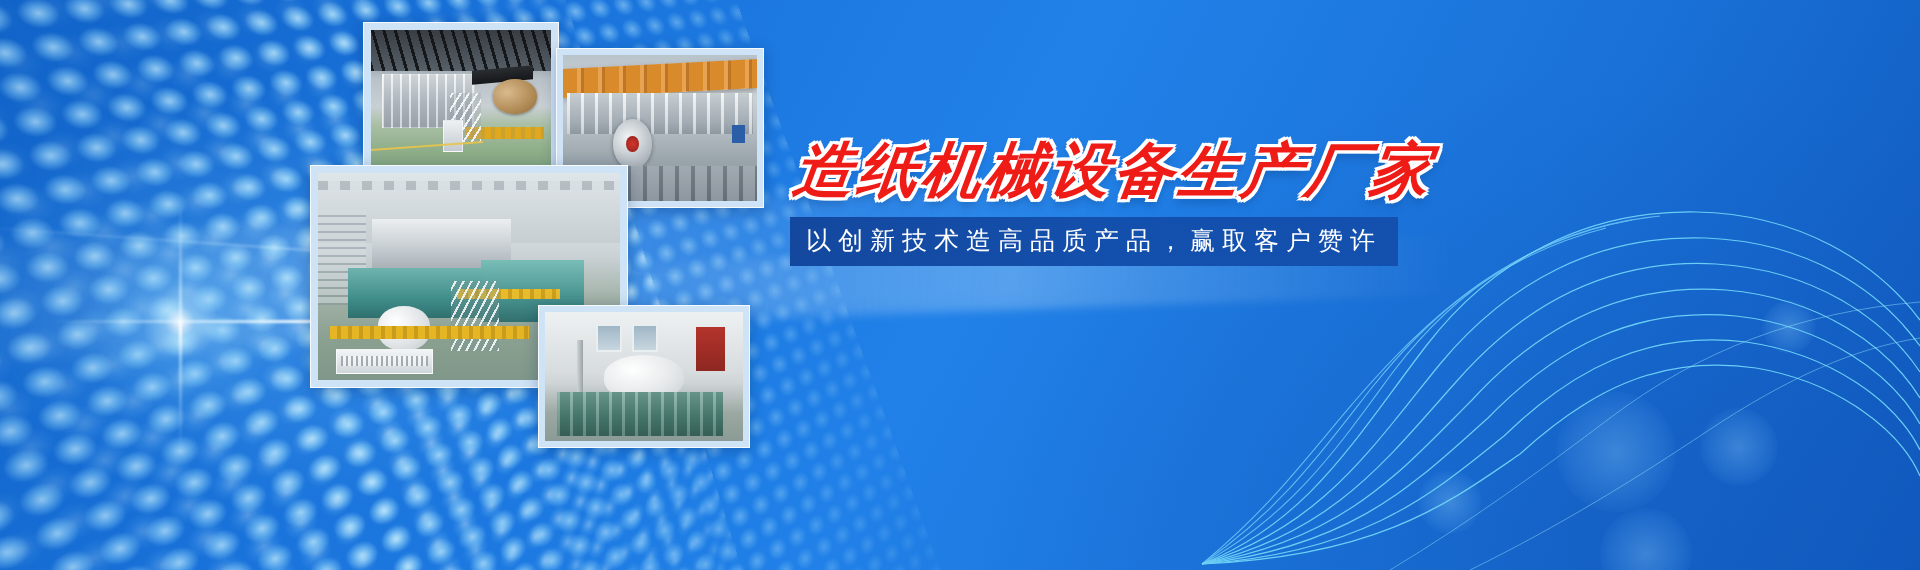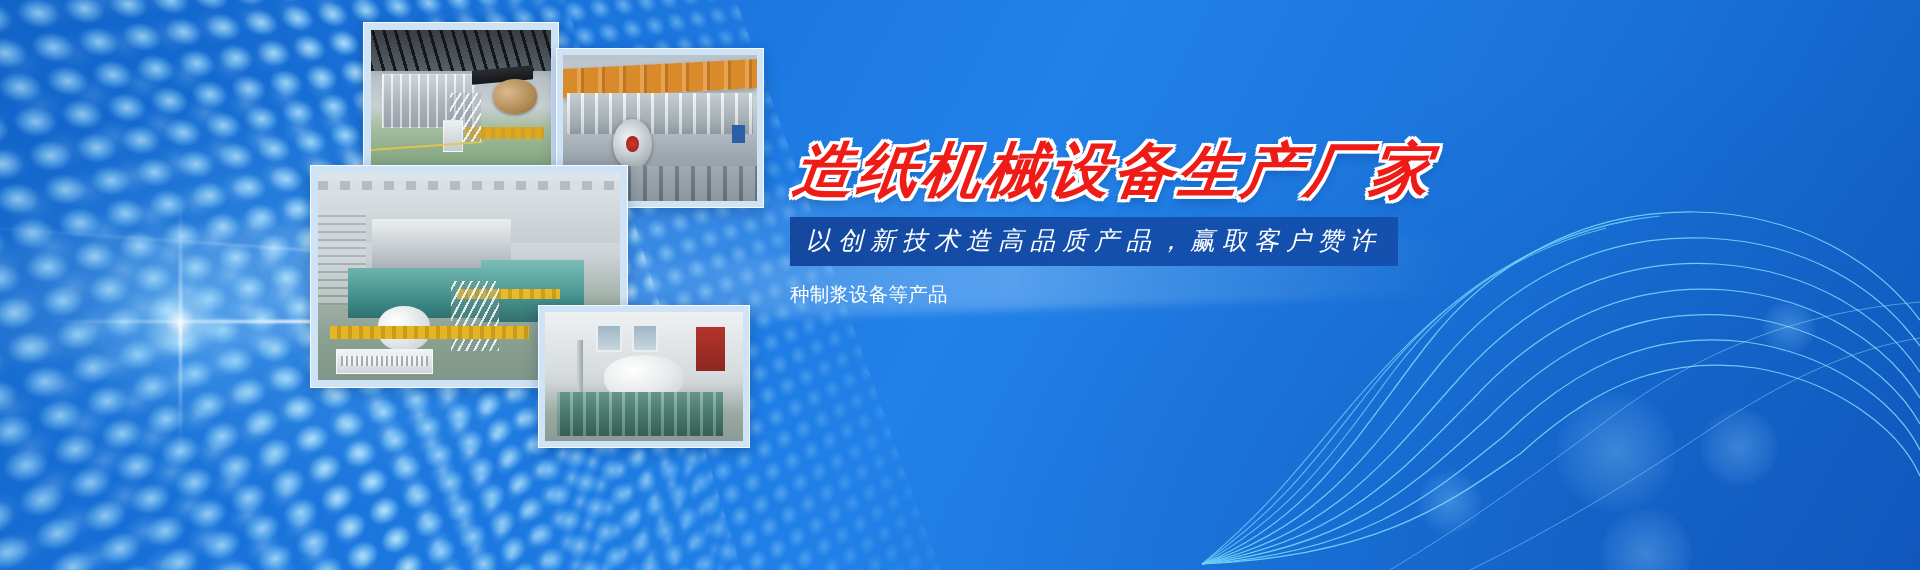--- a/index.html
+++ b/index.html
@@ -223,21 +223,20 @@
     display:inline-block;
     background:linear-gradient(90deg,#14489f 0%,#1350ad 55%,#1450ae 100%);
     padding:7px 16px 9px 16px;
   }
   #subtitle-text {
     font-size:25px;
     letter-spacing:7px;
     color:#ffffff;
     white-space:nowrap;
     font-weight:400;
-    font-style:italic;
   }
 
   #body-copy {
     margin-top:14px;
     width:500px;
     font-size:19.5px;
     line-height:1.5;
     color:#ffffff;
     letter-spacing:.2px;
   }
@@ -341,17 +340,16 @@
   </div>
 
   <div id="text-block">
     <div id="headline">造纸机械设备生产厂家</div>
 
     <div id="subtitle-band">
       <span id="subtitle-text">以创新技术造高品质产品，赢取客户赞许</span>
     </div>
 
     <div id="body-copy">
-      <p>种制浆设备等产品</p>
     </div>
   </div>
 
 </div>
 
 </body></html>

